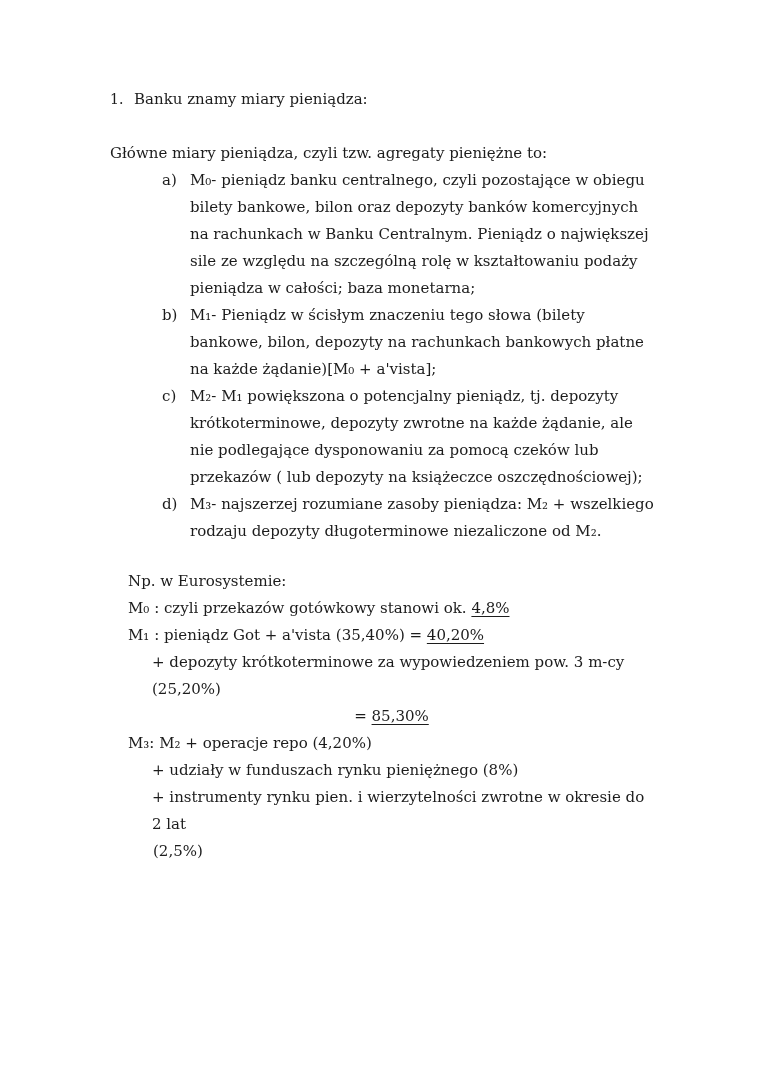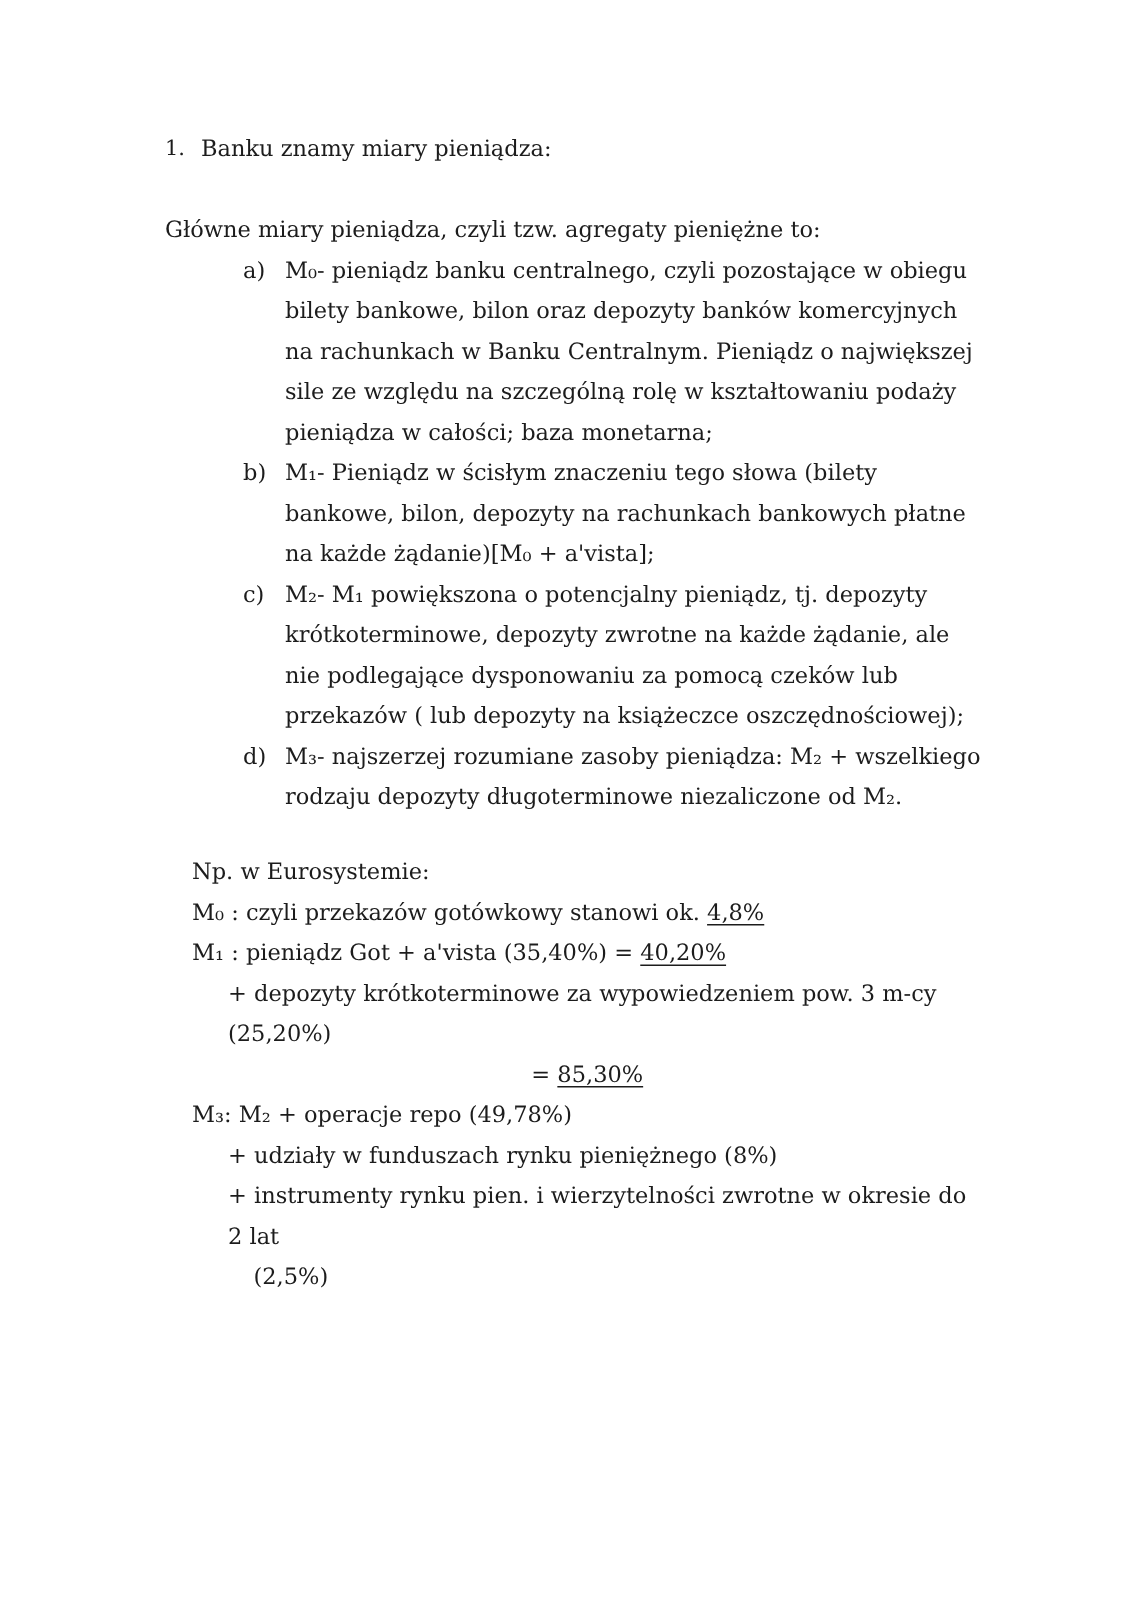--- a/index.html
+++ b/index.html
@@ -33,21 +33,21 @@
   }
   .list { margin-left: 52px; }
   .list-item { display: flex; }
   .list-item .marker { flex: 0 0 28px; width: 28px; }
   .list-item .item-text { flex: 1; }
   .euro {
     margin-left: 18px;
     margin-top: 23px;
   }
   .euro-line.indent1 { margin-left: 24px; }
-  .euro-line.indent2 { margin-left: 41px; }
+  .euro-line.indent2 { margin-left: 25px; }
   .euro-line.right-line { text-align: center; }
   .u { text-decoration: underline; text-underline-offset: 3px; }
 </style>
 </head>
 <body>
 
 <div class="page">
   <div class="content">
 
     <div class="heading-row">
@@ -81,21 +81,21 @@
 
       <p class="euro-line"><span>M₀ : czyli przekazów gotówkowy stanowi ok. </span><span class="u">4,8%</span></p>
 
       <p class="euro-line"><span>M₁ : pieniądz Got + a'vista (35,40%) = </span><span class="u">40,20%</span></p>
 
 
       <p class="euro-line indent1">+ depozyty krótkoterminowe za wypowiedzeniem pow. 3 m-cy (25,20%)</p>
 
       <p class="euro-line right-line"><span>= </span><span class="u">85,30%</span></p>
 
-      <p class="euro-line">M₃: M₂ + operacje repo (49,78%)</p>
+      <p class="euro-line">M₃: M₂ + operacje repo (4,20%)</p>
 
       <p class="euro-line indent1">+ udziały w funduszach rynku pieniężnego (8%)</p>
 
       <p class="euro-line indent1">+ instrumenty rynku pien. i wierzytelności zwrotne w okresie do 2 lat</p>
 
       <p class="euro-line indent2">(2,5%)</p>
     </div>
 
   </div>
 </div>

